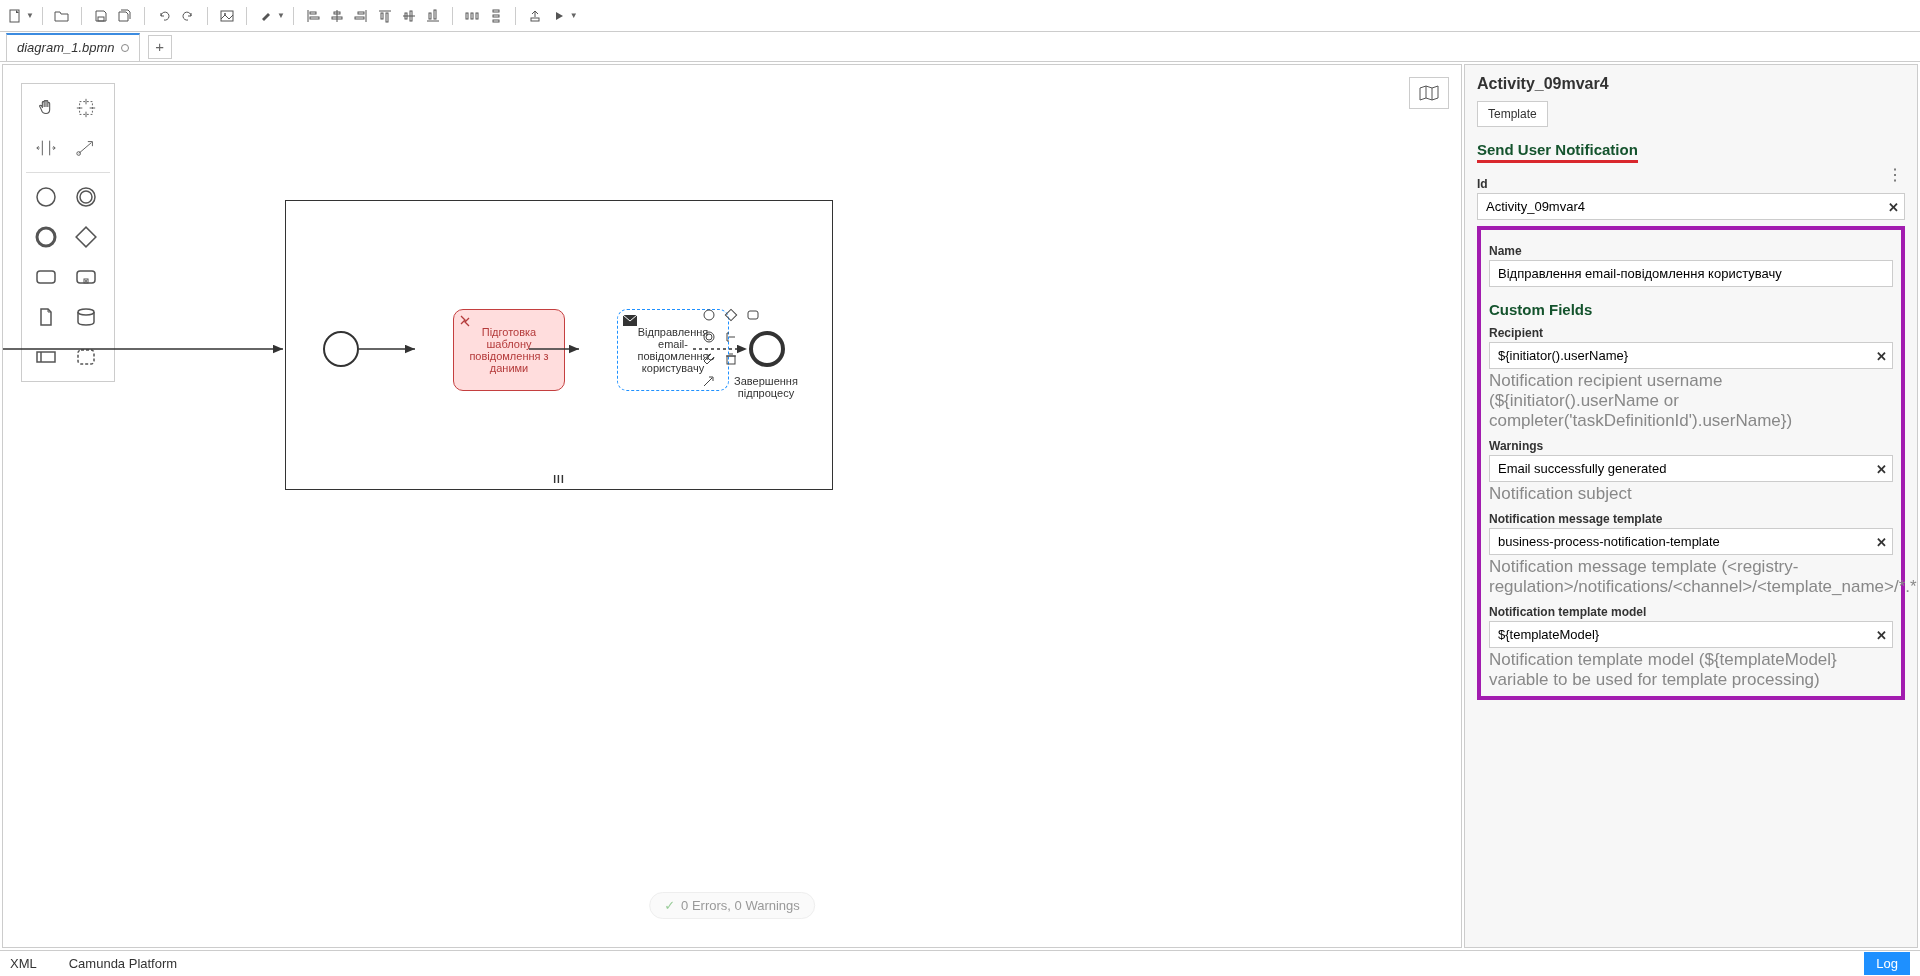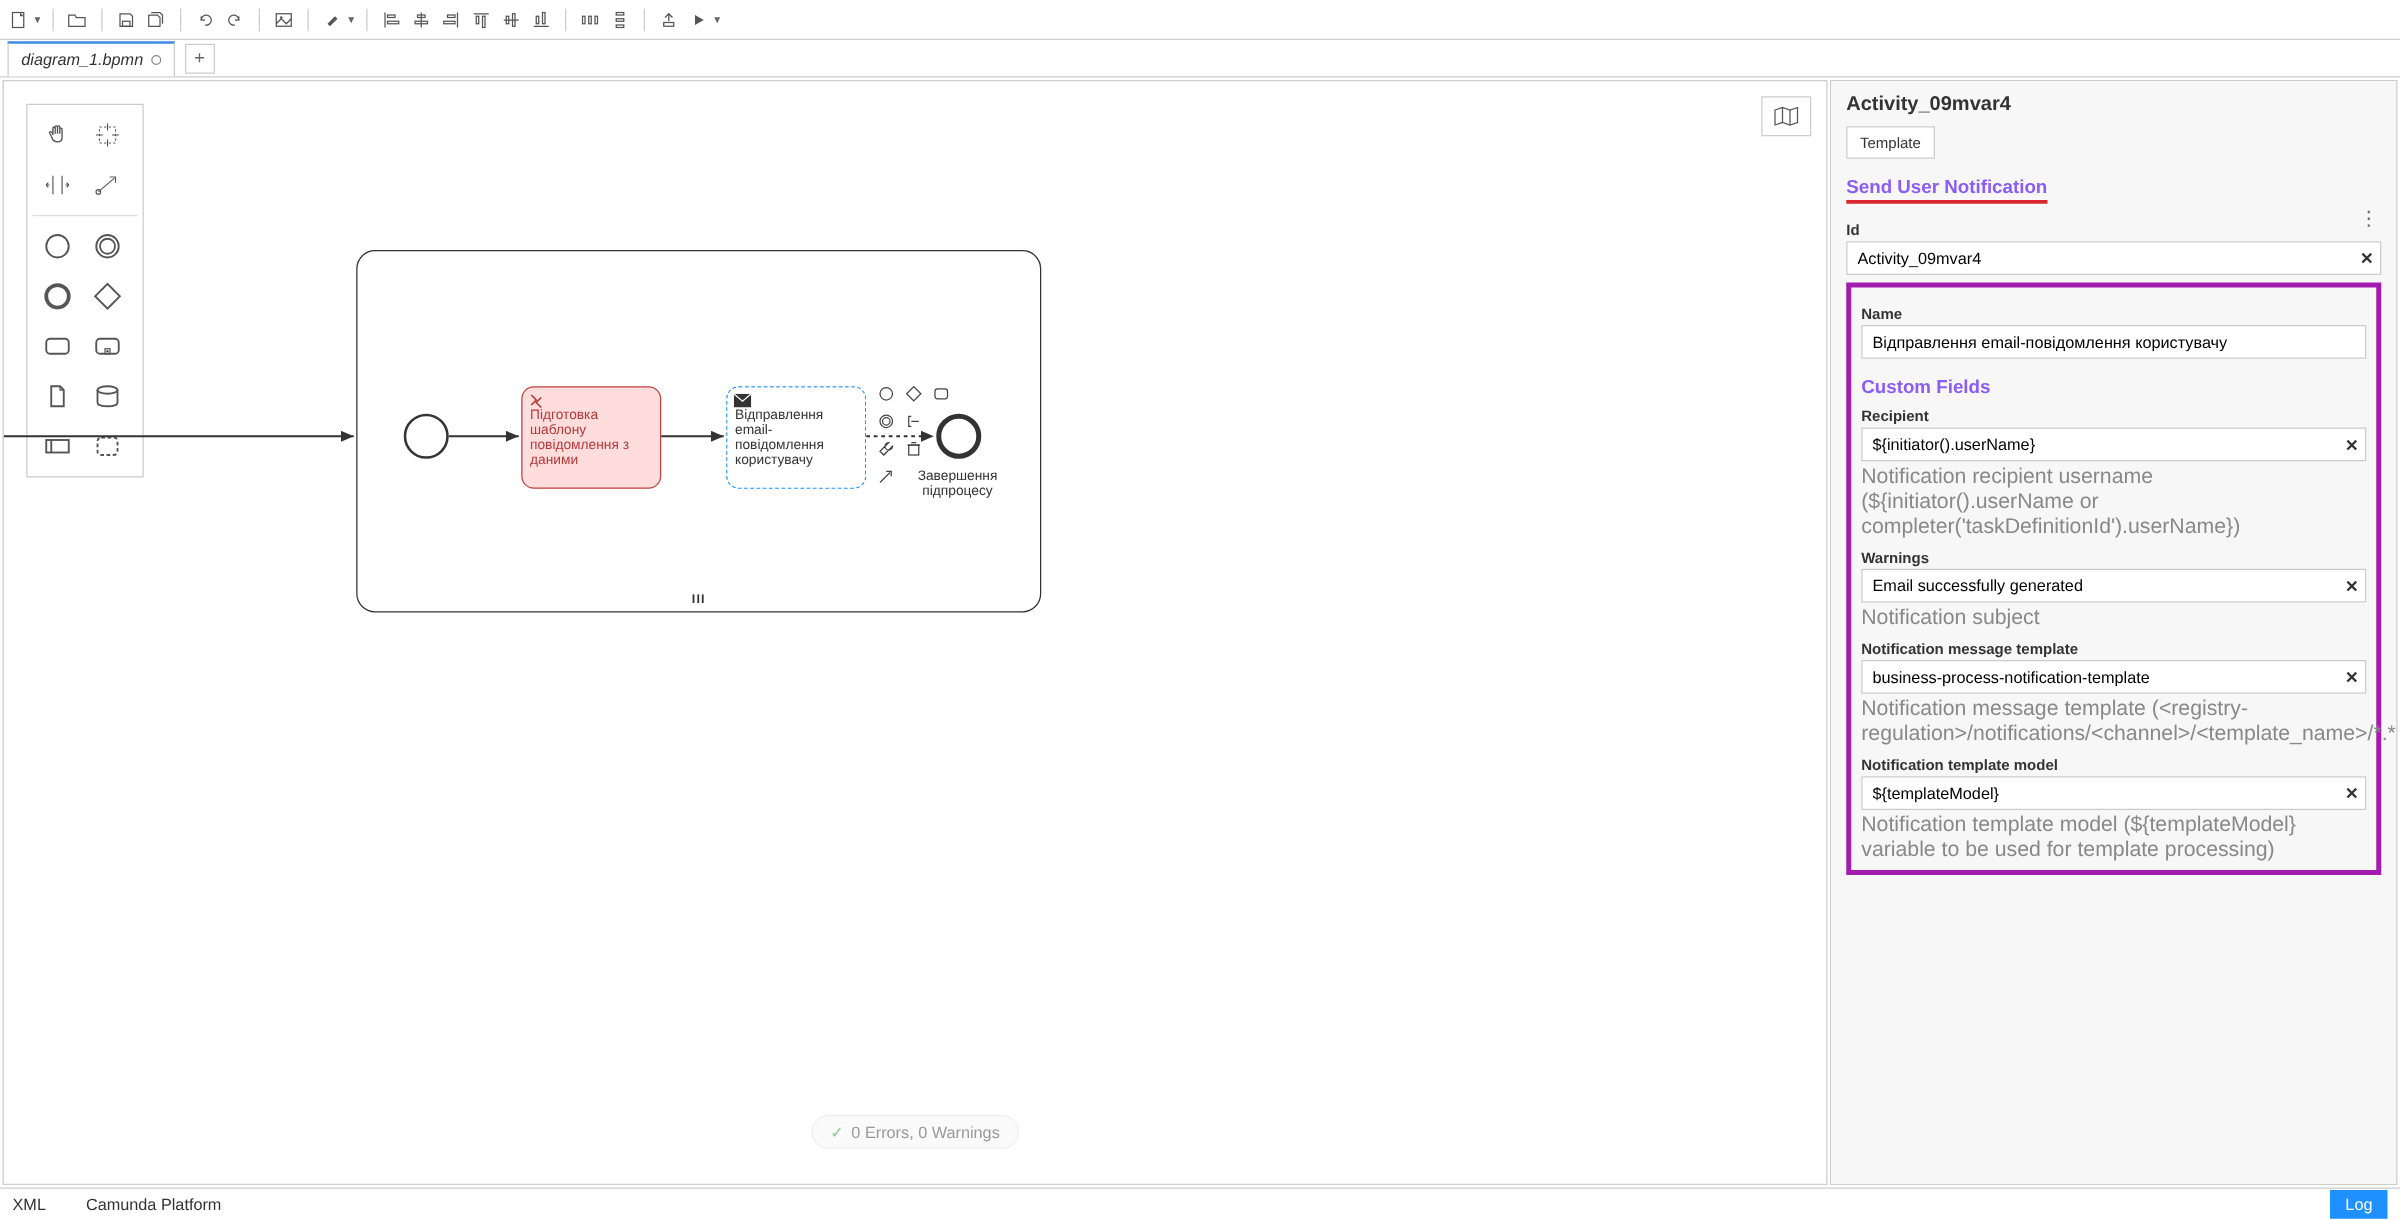--- a/index.html
+++ b/index.html
@@ -24,37 +24,37 @@
 .canvas { flex: 1; position: relative; background: #fff; border: 1px solid #ccc; margin: 2px; }
 
 .minimap { position: absolute; right: 12px; top: 12px; width: 40px; height: 32px; border: 1px solid #ccc; display: flex; align-items: center; justify-content: center; background: #fff; }
 
 .props-toggle { position: absolute; right: 0; top: 50%; transform: translateY(-50%) rotate(-90deg); transform-origin: right center; font-size: 11px; color: #666; padding: 4px 10px; cursor: pointer; border: 1px solid #ccc; border-bottom: none; background: #f5f5f5; margin-right: -48px; }
 
 .panel { width: 454px; border: 1px solid #ccc; background: #f7f7f7; margin: 2px 2px 2px 0; padding: 10px 12px; overflow-y: auto; position: relative; }
 .panel h3 { font-size: 16px; margin-bottom: 8px; font-weight: bold; }
 .panel-tabs { margin-bottom: 8px; }
 .panel-tab { display: inline-block; border: 1px solid #ccc; padding: 5px 10px; font-size: 12px; background: #fff; }
-.panel h4 { font-size: 15px; font-weight: bold; color: #8b5cf6; margin: 6px 0; }
+.panel h4 { font-size: 15px; font-weight: bold; color: #14532d; margin: 6px 0; }
 .panel h4.underline { border-bottom: 3px solid #d9272d; display: inline-block; padding-bottom: 2px; }
 .panel .menu-icon { position: absolute; right: 14px; top: 100px; font-size: 16px; color: #666; cursor: pointer; }
 .panel label { display: block; font-size: 12px; font-weight: bold; margin-top: 8px; margin-bottom: 2px; }
 .panel .input-wrap { position: relative; }
 .panel input { width: 100%; padding: 5px 24px 5px 8px; border: 1px solid #ccc; font-size: 13px; background: #fff; }
 .panel .clear-x { position: absolute; right: 6px; top: 50%; transform: translateY(-50%); font-weight: bold; cursor: pointer; color: #333; }
 .panel .hint { font-size: 17px; color: #888; margin-top: 2px; }
 .redbox { border: 4px solid #a21caf; padding: 6px 8px; margin-top: 6px; }
 
 .lint-pill { position: absolute; bottom: 28px; left: 50%; transform: translateX(-50%); background: #fafafa; border: 1px solid #eee; border-radius: 14px; padding: 5px 14px; font-size: 13px; color: #999; display: flex; align-items: center; gap: 6px; }
 
 .footer { height: 26px; border-top: 1px solid #ccc; display: flex; align-items: center; padding: 0 10px; font-size: 13px; gap: 32px; background: #fff; }
 .footer .log-btn { margin-left: auto; background: #1e90ff; color: #fff; padding: 4px 12px; cursor: pointer; text-align: right; }
 
 .node { position: absolute; }
-.task { width: 112px; height: 82px; border: 1px solid #333; border-radius: 10px; font-size: 11px; padding: 6px; display: flex; align-items: center; justify-content: center; }
+.task { width: 112px; height: 82px; border: 1px solid #333; border-radius: 10px; font-size: 11px; text-align: center; padding: 6px; display: flex; align-items: center; justify-content: center; margin-left: 36px; }
 .task.red { background: #fdd; border-color: #c43f3f; color: #b43a3a; }
 .task.selected { border: 1px dashed #1e90ff; }
 .start-circle { width: 36px; height: 36px; border: 2px solid #333; border-radius: 50%; }
 .end-circle { width: 36px; height: 36px; border: 4px solid #333; border-radius: 50%; }
 .pool { position: absolute; border: 1px solid #333; }
 .pool .handle { position: absolute; bottom: 4px; left: 50%; transform: translateX(-50%); letter-spacing: 1px; font-weight: bold; font-size: 10px; }
 
 .context-pad { position: absolute; display: flex; flex-wrap: wrap; width: 70px; gap: 2px; }
 .context-pad .cp { width: 20px; height: 20px; font-size: 13px; display: flex; align-items: center; justify-content: center; color: #444; cursor: pointer; }
 .end-lbl { position: absolute; font-size: 11px; text-align: center; width: 90px; }
@@ -295,21 +295,21 @@
     </div>
 
     <div class="minimap">
       <svg width="22" height="18" viewBox="0 0 22 18">
           <path d="M2 4 L8 2 L14 4 L20 2 L20 14 L14 16 L8 14 L2 16 Z" fill="none" stroke="#555"></path>
           <line x1="8" y1="2" x2="8" y2="14" stroke="#555"></line>
           <line x1="14" y1="4" x2="14" y2="16" stroke="#555"></line>
         </svg>
     </div>
 
-    <div class="pool" style="left:282px; top:135px; width:548px; height:290px;border-radius:15px;">
+    <div class="pool" style="left:282px; top:135px; width:548px; height:290px;">
       <div class="handle">III</div>
     </div>
 
     <div class="node" style="left:320px; top:266px;">
       <div class="start-circle"></div>
     </div>
 
     <div class="node task red" style="left:414px; top:244px;">
       <svg style="position:absolute;left:4px;top:4px;" width="14" height="14" viewBox="0 0 14 14">
           <path d="M3 2 L7 6 L3 10 M11 4 L7 8 L11 12" stroke="#b43a3a" fill="none" stroke-width="1.3"></path>

